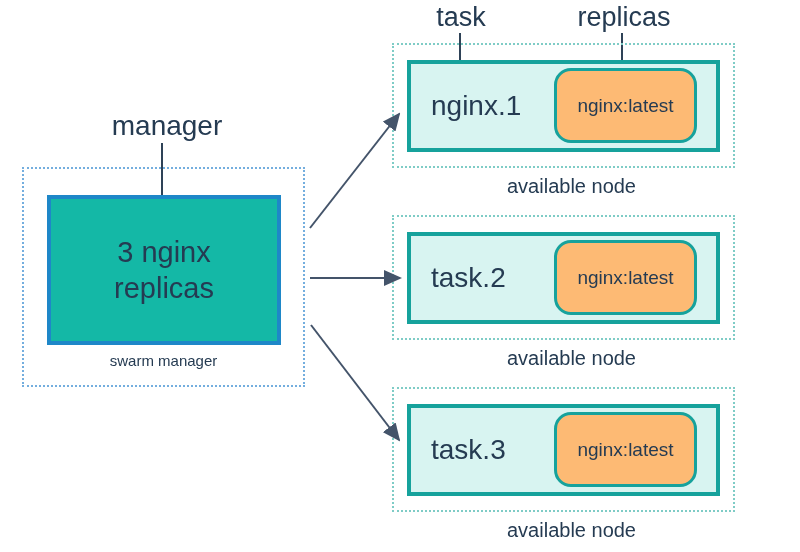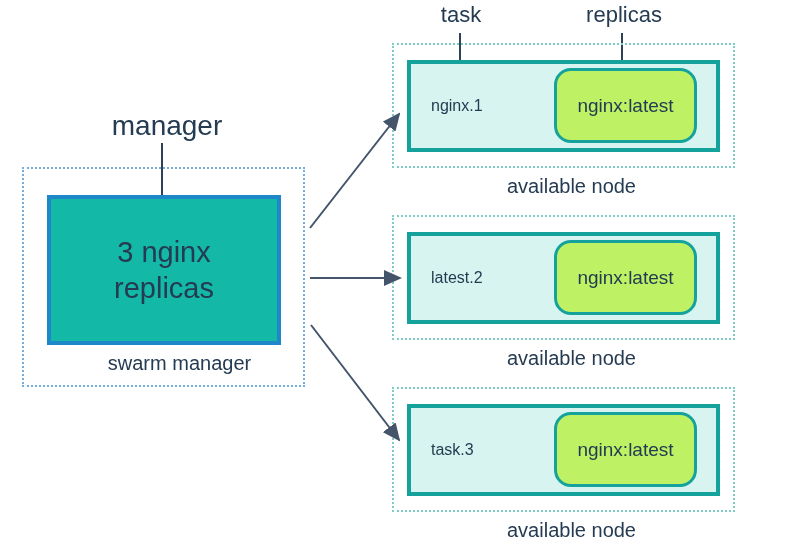--- a/index.html
+++ b/index.html
@@ -2,58 +2,58 @@
 <html><head>
 <meta charset="utf-8">
 <style>
   * { margin: 0; padding: 0; box-sizing: border-box; }
   html, body { width: 800px; height: 552px; background: #ffffff; overflow: hidden; }
   body { font-family: "Liberation Sans", sans-serif; color: #253b52; position: relative; }
 
   .stage { position: absolute; inset: 0; width: 800px; height: 552px; }
 
   
-  .anno { position: absolute; transform: translateX(-50%); font-size: 22px; color: #253b52; white-space: nowrap; }
+  .anno { position: absolute; transform: translateX(-50%); font-size: 27px; color: #253b52; white-space: nowrap; }
   .leader { position: absolute; width: 2px; background: #2e4257; }
 
   
   .manager-outer {
     position: absolute; left: 22px; top: 167px; width: 283px; height: 220px;
     border: 2px dotted #74aede;
   }
   .manager-inner {
     position: absolute; left: 23px; top: 26px; width: 234px; height: 150px;
     background: #14b8a6; border: 4px solid #1e87c8;
     display: flex; align-items: center; justify-content: center;
   }
   .manager-inner .service-text {
     font-size: 29px; line-height: 1.25; text-align: center; max-width: 150px;
   }
   .manager-caption {
-    position: absolute; left: 16px; top: 183px; width: 100%;
-    text-align: center; font-size: 20px;
+    position: absolute; left: 0; top: 183px; width: 100%;
+    text-align: center; font-size: 15px;
   }
 
   
   .node {
     position: absolute; left: 392px; width: 343px; height: 125px;
     border: 2px dotted #7fccc6;
   }
   .node-1 { top: 43px; }
   .node-2 { top: 215px; }
   .node-3 { top: 387px; }
   .node-inner {
     position: absolute; left: 13px; top: 15px; width: 313px; height: 92px;
     background: #d8f4f1; border: 4px solid #16a29c;
     display: flex; align-items: center;
   }
-  .task-label { font-size: 16px; margin-left: 20px; white-space: nowrap; }
+  .task-label { font-size: 28px; margin-left: 20px; white-space: nowrap; }
   .container-box {
     position: absolute; left: 143px; top: 4px; width: 143px; height: 75px;
-    background: #bef264; border: 3px solid #16a29c; border-radius: 17px;
+    background: #fdba74; border: 3px solid #16a29c; border-radius: 17px;
     display: flex; align-items: center; justify-content: center;
   }
   .container-label { font-size: 19px; white-space: nowrap; }
   .node-caption {
     position: absolute; left: 8px; top: 130px; width: 100%;
     text-align: center; font-size: 20px;
   }
 
   
   svg.arrows { position: absolute; left: 0; top: 0; pointer-events: none; }
@@ -84,21 +84,21 @@
       <span class="task-label">nginx.1</span>
       <div class="container-box">
         <span class="container-label">nginx:latest</span>
       </div>
     </div>
     <div class="node-caption">available node</div>
   </div>
 
   <div class="node node-2">
     <div class="node-inner">
-      <span class="task-label">latest.2</span>
+      <span class="task-label">task.2</span>
       <div class="container-box">
         <span class="container-label">nginx:latest</span>
       </div>
     </div>
     <div class="node-caption">available node</div>
   </div>
 
   <div class="node node-3">
     <div class="node-inner">
       <span class="task-label">task.3</span>

